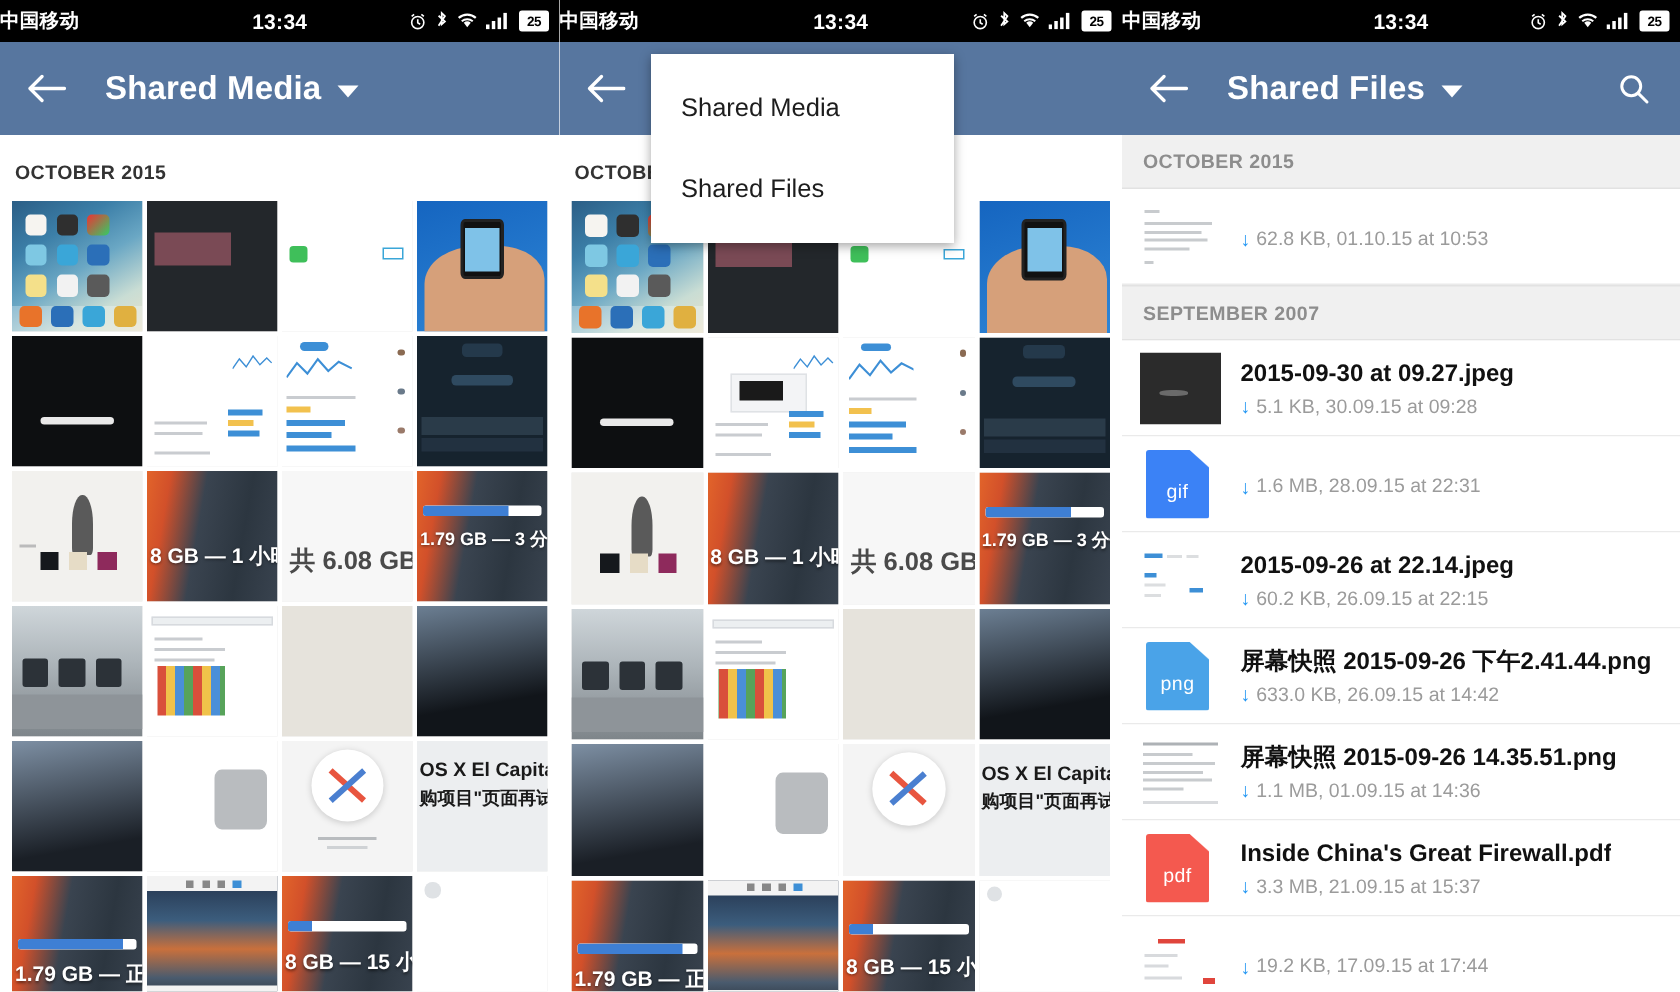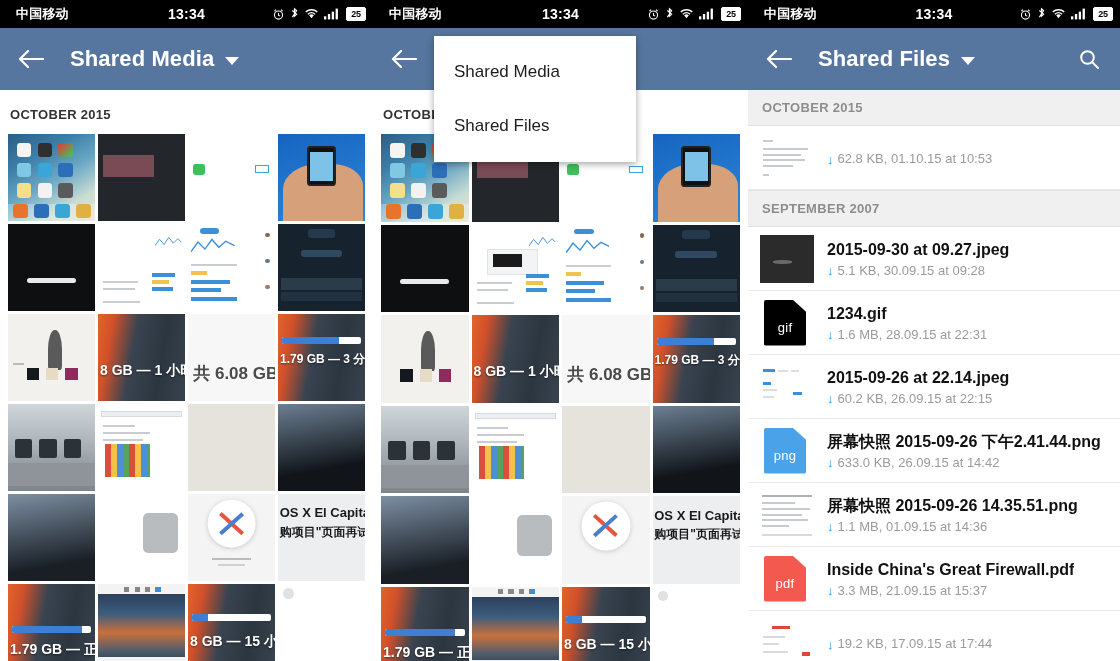--- a/index.html
+++ b/index.html
@@ -14,21 +14,21 @@
   .phone.p1 { width: 373px; }
   .phone.p2 { width: 375px; }
   .phone.p3 { width: 372px; }
 
   
   .statusbar {
     height: 28px; background: #000; color: #fff;
     display: flex; align-items: center; position: relative;
     font-size: 13px; font-weight: bold; letter-spacing: .2px;
   }
-  .sb-carrier { padding-left: 16px; }
+  .sb-carrier { padding-left: 0; }
   .sb-clock {
     position: absolute; left: 0; right: 0; text-align: center;
     font-size: 14px; font-weight: bold;
   }
   .sb-icons {
     margin-left: auto; padding-right: 7px; display: flex;
     align-items: center; gap: 5px; position: relative; z-index: 2;
   }
   .sb-icons svg { display: block; }
   .batt {
@@ -933,27 +933,26 @@
         <div class="fr-name">2015-09-30 at 09.27.jpeg</div>
         <div class="fr-meta">
           <span class="dl-arrow">↓</span>
           <span>5.1 KB, 30.09.15 at 09:28</span>
         </div>
       </div>
     </div>
 
     <div class="file-row">
       <div class="fr-thumb">
-        <div class="ftype" style="background:#000000">
+        <div class="ftype" style="background:#3b82f6">
           <div class="fold"></div>
           <span>gif</span>
         </div>
       </div>
       <div class="fr-body">
-        <div class="fr-name">1234.gif</div>
         <div class="fr-meta">
           <span class="dl-arrow">↓</span>
           <span>1.6 MB, 28.09.15 at 22:31</span>
         </div>
       </div>
     </div>
 
     <div class="file-row">
       <div class="fr-thumb">
         <div class="tchart">

